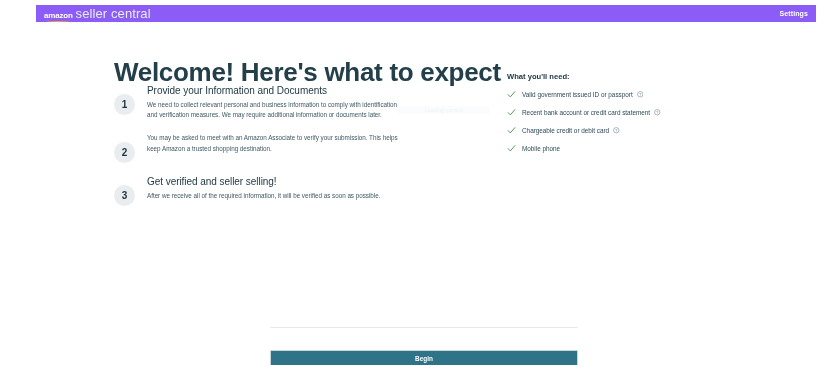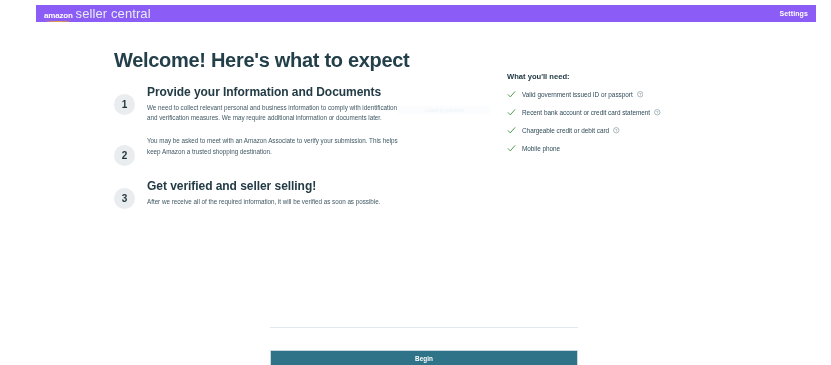--- a/index.html
+++ b/index.html
@@ -74,22 +74,22 @@
   #content {
     position: absolute;
     left: 0;
     top: 22px;
     width: 831px;
   }
 
   #page-title {
     position: absolute;
     left: 114px;
-    top: 27px;
-    font-size: 20px;
+    top: 35px;
+    font-size: 26px;
     font-weight: bold;
     color: #233f4a;
     letter-spacing: -0.3px;
     margin: 0;
   }
 
   
   #steps {
     position: absolute;
     left: 114px;
@@ -114,22 +114,22 @@
     align-items: center;
     justify-content: center;
     margin-top: 10px;
     margin-right: 12px;
   }
   .step-body {
     flex: 1 1 auto;
     padding-top: 1px;
   }
   .step-title {
-    font-size: 12px;
-    font-weight: bold;
+    font-size: 10px;
+    font-weight: normal;
     color: #223b45;
     margin: 0 0 4px 0;
     letter-spacing: -0.05px;
   }
   .step-desc {
     font-size: 6.3px;
     line-height: 1.62;
     color: #3f5864;
     margin: 0;
     letter-spacing: -0.02px;

